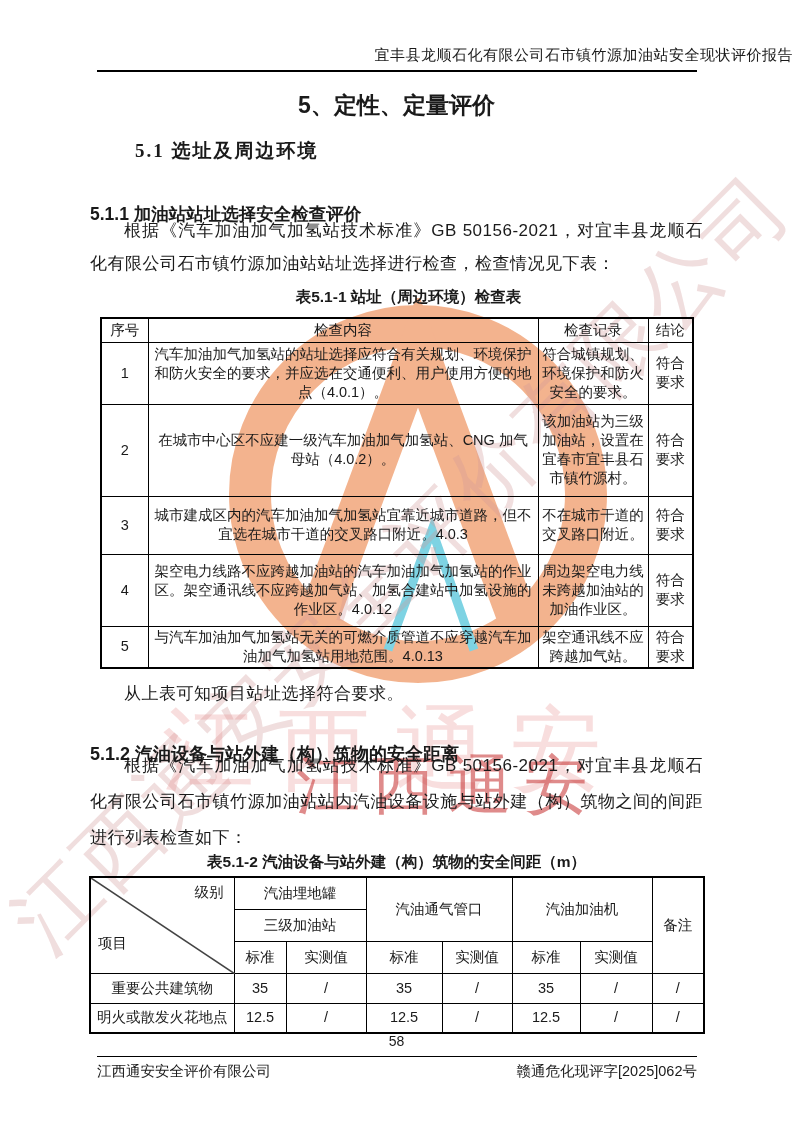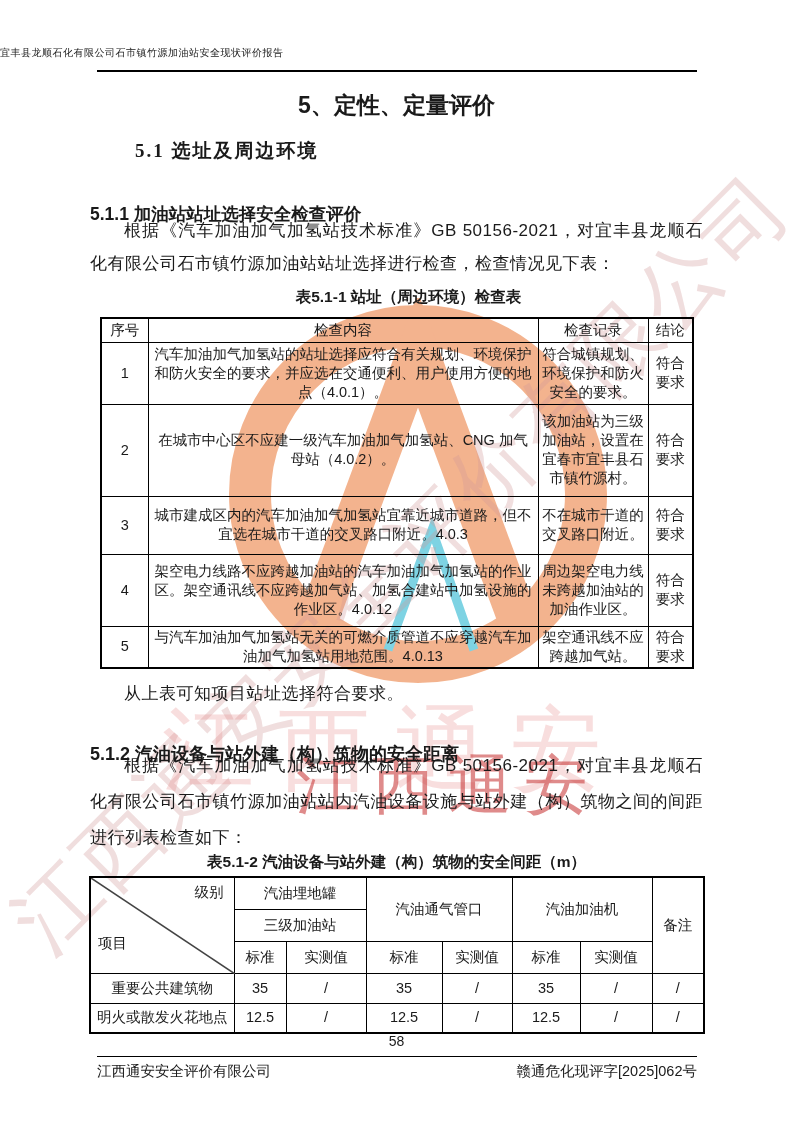--- a/index.html
+++ b/index.html
@@ -23,22 +23,22 @@
     color:rgba(228,128,128,0.26); font-family:"Liberation Serif",serif;
   }
   .wm-red {
     left:296px; top:742px; font-size:64px; letter-spacing:12px; white-space:nowrap;
     color:rgba(204,68,68,0.62); font-family:"Liberation Serif",serif;
   }
   
   .content { position:absolute; inset:0; z-index:1; }
   .abs { position:absolute; }
   .doc-header {
-    left:0; right:0; top:46px; text-align:left;
-    font-size:10px; letter-spacing:.5px;
+    left:0; right:0; top:46px; text-align:right;
+    font-size:15px; letter-spacing:.5px;
   }
   .header-rule { left:97px; top:70px; width:600px; height:0; border-top:2px solid #000; }
   .doc-title { left:0; right:0; top:90px; text-align:center; font-size:23px; font-weight:bold; }
   .sec-5-1 {
     left:135px; top:138px; font-size:19px; font-weight:bold;
     font-family:"Liberation Serif","DejaVu Serif",serif; letter-spacing:2px;
   }
   .sec-sub { font-size:17.5px; font-weight:bold;margin-top:24px; }
   .sec-5-1-1 { left:90px; top:178px; }
   .sec-5-1-2 { left:90px; top:718px; font-size:18px; }

